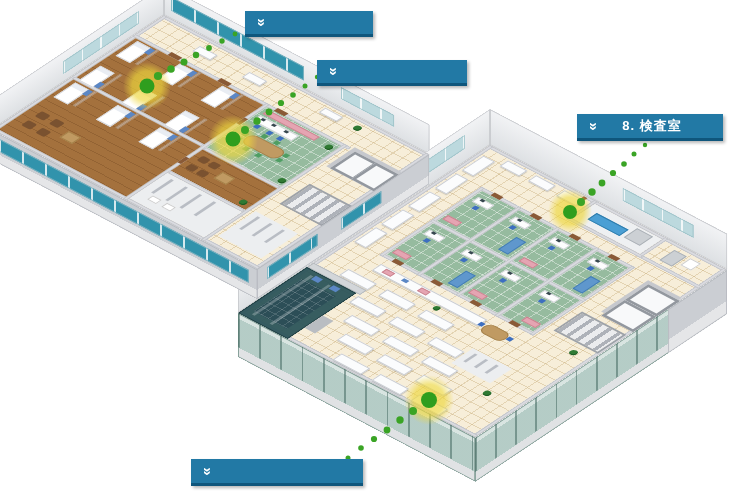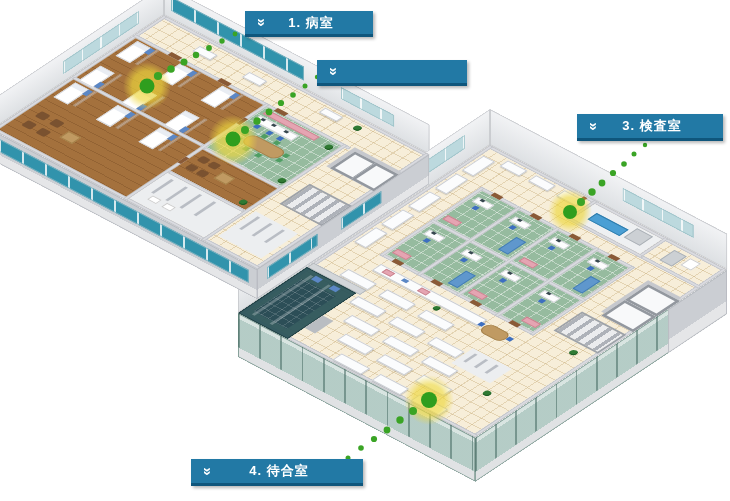--- a/index.html
+++ b/index.html
@@ -412,27 +412,25 @@
     </g>
 
     <circle cx="147" cy="86" r="7.5" fill="#2f9e1e"></circle>
     <circle cx="233" cy="139" r="7.5" fill="#2f9e1e"></circle>
     <circle cx="570" cy="212" r="7" fill="#2f9e1e"></circle>
     <circle cx="429" cy="400" r="8" fill="#2f9e1e"></circle>
   </svg>
 
   <div id="callout1" class="callout">
     <span class="chev">»</span>
-    <span class="txt">1. 病室</span>
   </div>
   <div id="callout2" class="callout">
     <span class="chev">»</span>
   </div>
   <div id="callout3" class="callout">
     <span class="chev">»</span>
-    <span class="txt">3. 検査室</span>
+    <span class="txt">8. 検査室</span>
   </div>
   <div id="callout4" class="callout">
     <span class="chev">»</span>
-    <span class="txt">4. 待合室</span>
   </div>
 
 </div>
 
 </body></html>

